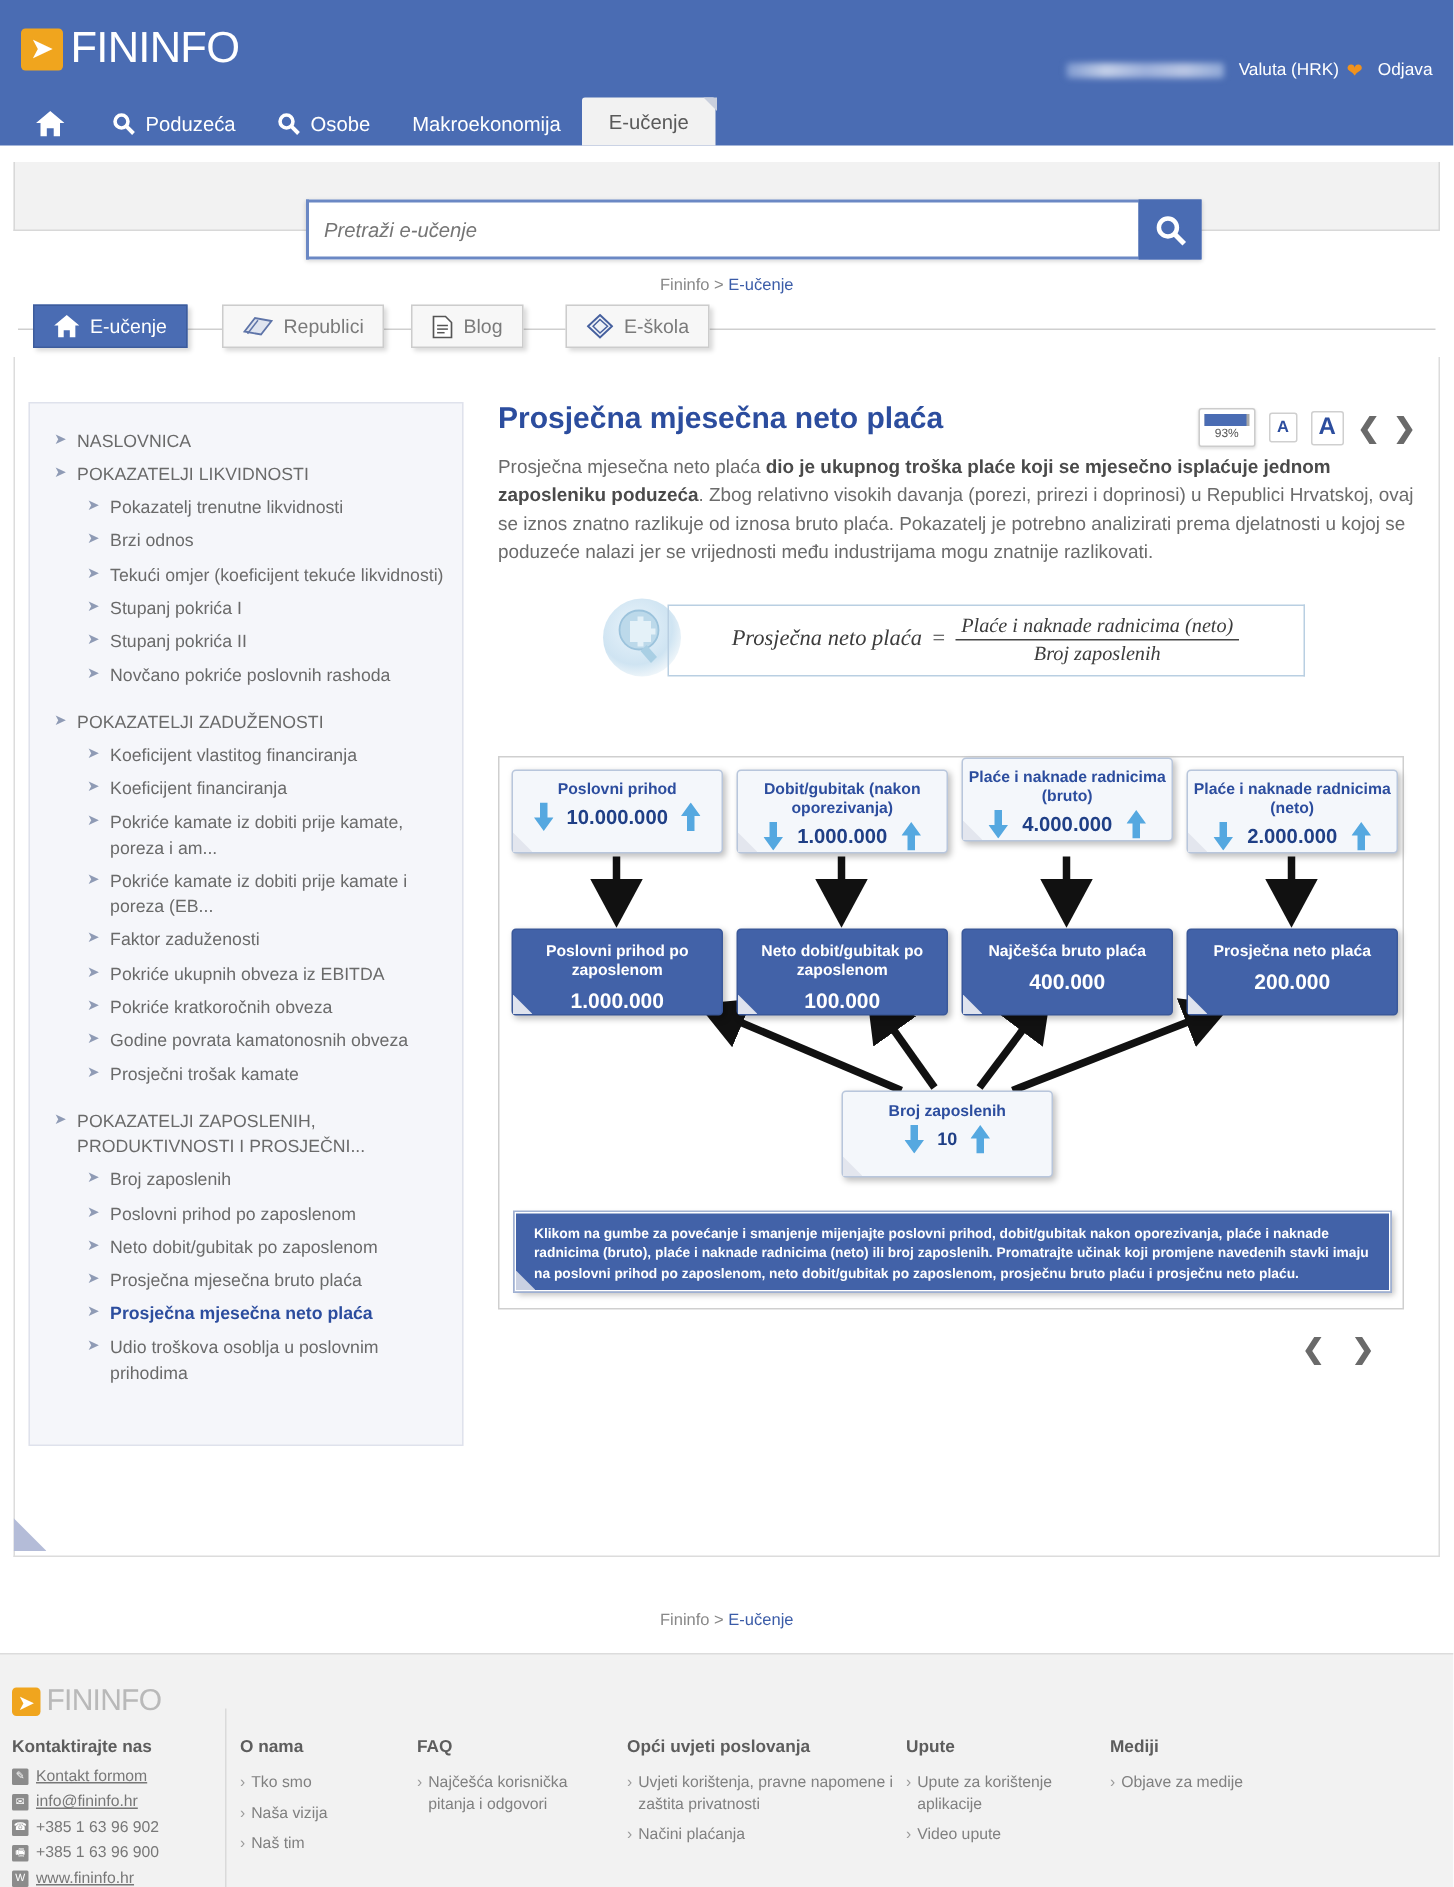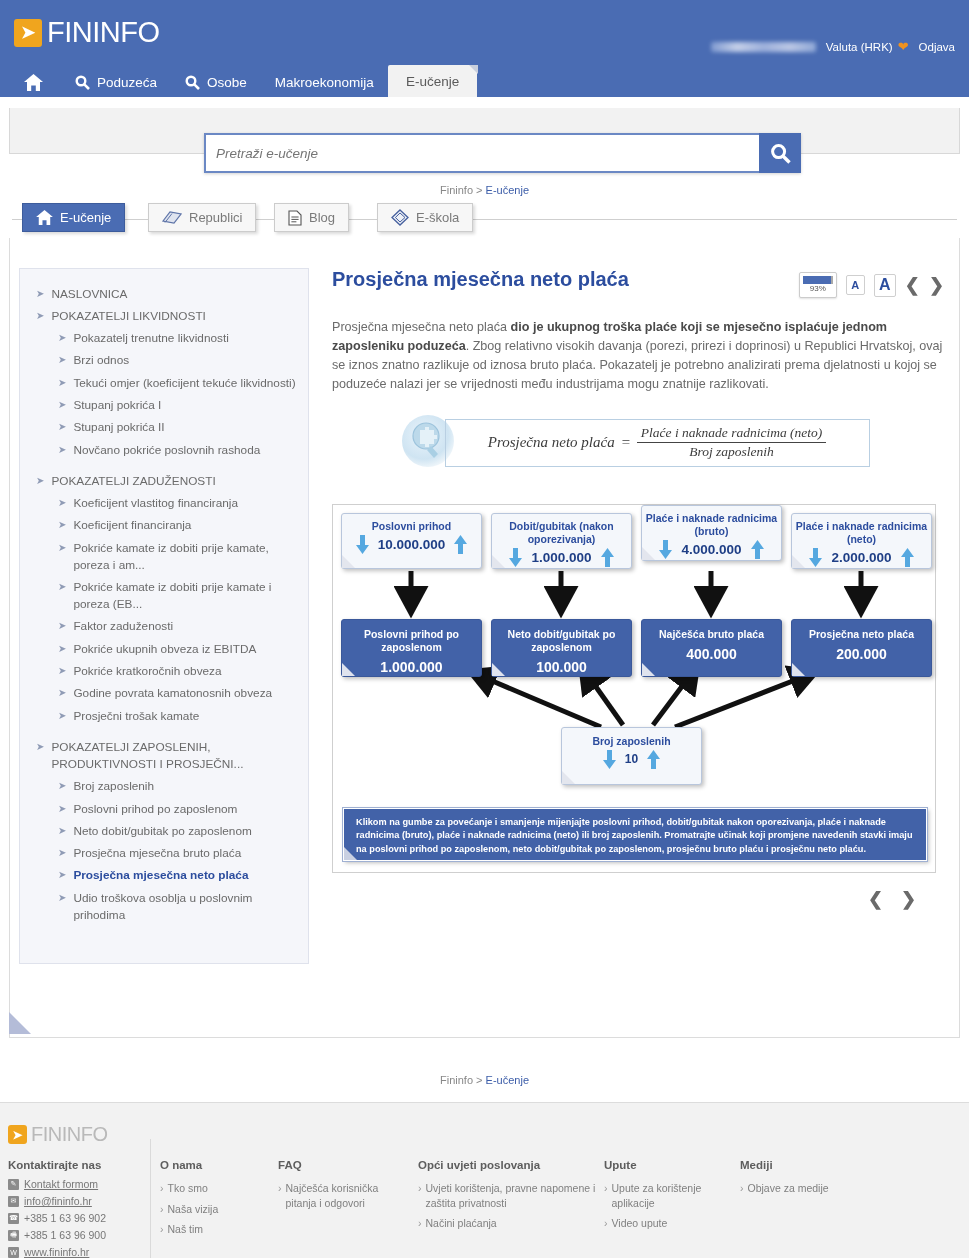--- a/index.html
+++ b/index.html
@@ -156,21 +156,21 @@
   .fsize {
     border:1px solid #cfcfcf; background:#fff; color:#2c4d9e;
     display:flex; align-items:center; justify-content:center; cursor:pointer;
     border-radius:2px; font-weight:bold;
   }
   .fsize.sm { width:19px; height:20px; font-size:11px; }
   .fsize.lg { width:22px; height:23px; font-size:16px; }
   .navarrow { color:#6a6a6a; font-size:18px; cursor:pointer; font-weight:bold; }
 
   .art-body {
-    margin-top:20px; font-size:12.6px; color:#6b6b6b; line-height:1.52;
+    margin-top:4px; font-size:12.6px; color:#6b6b6b; line-height:1.52;
   }
   .art-body b { color:#4a4a4a; }
 
   
   .formula-wrap { position:relative; margin:18px 0 0 70px; height:62px; }
   .bulb {
     position:absolute; left:0; top:2px; width:52px; height:52px;
     background:radial-gradient(circle at 42% 38%, #eaf4fb 0%, #cfe4f2 55%, #f3f8fb 78%, #ffffff 100%);
     border-radius:50%;
   }

